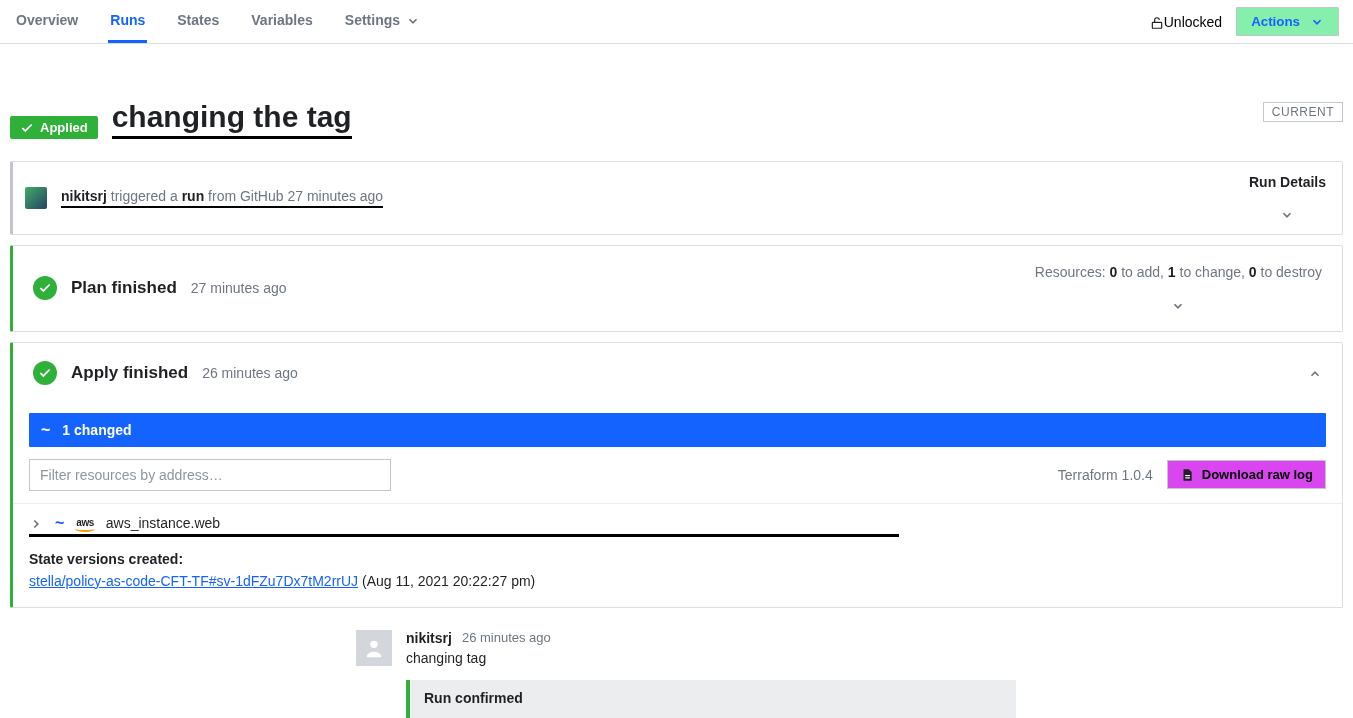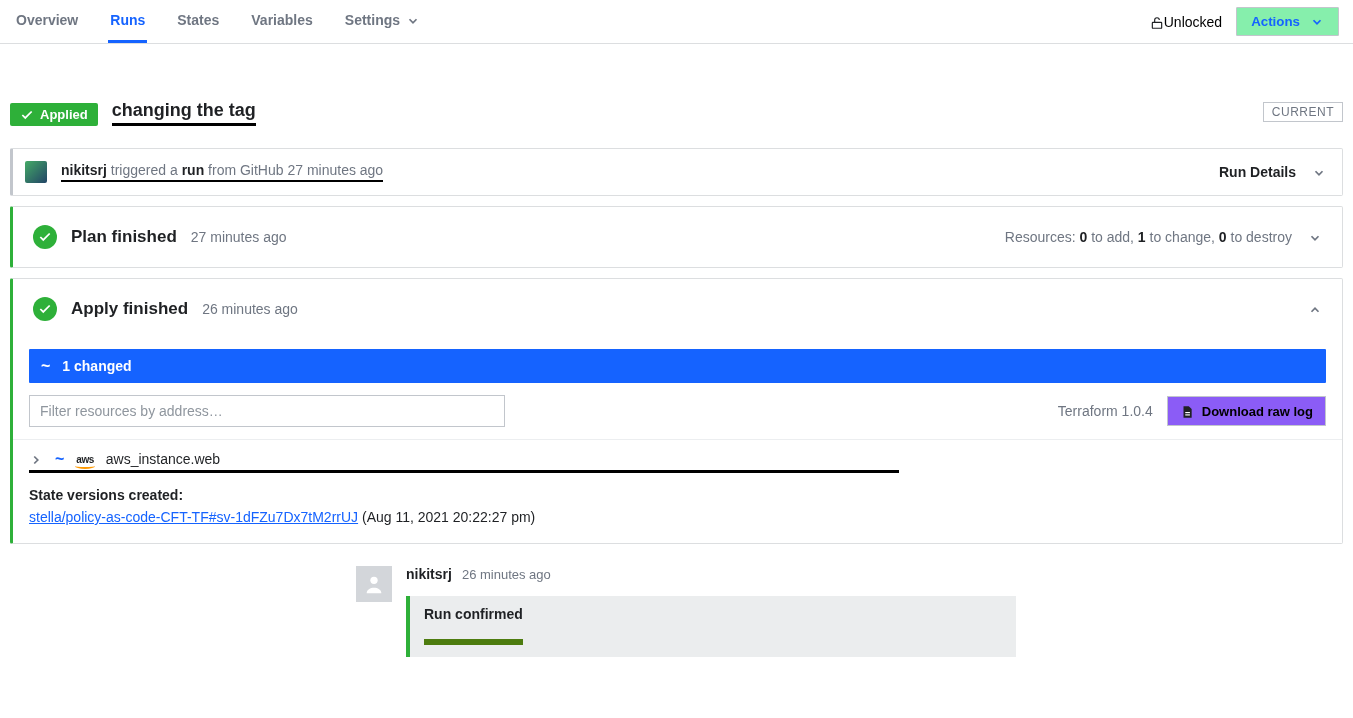--- a/index.html
+++ b/index.html
@@ -11,29 +11,29 @@
   .tab .chev { margin-left: 6px; }
   .top-right { display: flex; align-items: center; gap: 14px; }
   .lock { display: flex; align-items: flex-end; color: #000000; font-size: 14px; }
   .actions-btn { border: 1px solid #c2c6cc; background: #86efac; color: #1563ff; font-weight: 700; padding: 6px 14px; border-radius: 1px; display: flex; align-items: center; gap: 10px; cursor: pointer; }
   .actions-btn .chev-down { color: #1563ff; }
 
   .page { padding: 22px 10px 40px 10px; }
   .title-row { display: flex; align-items: flex-end; gap: 14px; margin: 34px 0 22px 0; position: relative; }
   .badge-applied { background: #2eb039; color: #fff; font-weight: 600; padding: 4px 10px; border-radius: 2px; display: inline-flex; align-items: center; gap: 6px; font-size: 13px; }
   .badge-applied .chk { width: 14px; height: 14px; }
-  .run-title { font-size: 18px; font-weight: 700; border-bottom: 3px solid #000; padding-bottom: 2px; }
+  .run-title { font-size: 30px; font-weight: 700; border-bottom: 3px solid #000; padding-bottom: 2px; }
   .current-badge { position: absolute; right: 0; top: 2px; border: 1px solid #c2c6cc; color: #6f7682; font-size: 12px; padding: 2px 8px; letter-spacing: 0.5px; }
 
   .panel { border: 1px solid #dcdee0; border-left: 3px solid #c2c6cc; border-radius: 2px; margin-bottom: 10px; background: #fff; }
   .panel.green-accent { border-left-color: #2eb039; }
   .panel-header { display: flex; align-items: center; justify-content: space-between; padding: 18px 20px; gap: 40px; }
   .panel-header.compact { padding: 12px 16px 12px 12px; }
   .panel-left { display: flex; align-items: center; gap: 14px; }
-  .panel-right { display: flex; align-items: center; gap: 16px; color: #6f7682; }
+  .panel-right { display: flex; align-items: center; gap: 16px; color: #6f7682; flex-direction: column; }
   .circle-check { width: 24px; height: 24px; border-radius: 50%; background: #2eb039; display: inline-flex; align-items: center; justify-content: center; }
   .circle-check svg { width: 14px; height: 14px; }
   .panel-title { font-weight: 700; font-size: 17px; }
   .panel-time { color: #6f7682; font-size: 14px; }
   .chev-icon { color: #6f7682; cursor: pointer; }
 
   .avatar-sm { width: 22px; height: 22px; background: linear-gradient(135deg,#4a6,#246); border-radius: 2px; }
   .trigger-line { color: #6f7682; border-bottom: 2px solid #000; padding-bottom: 2px; }
   .trigger-line b { color: #1f2124; font-weight: 700; }
 
@@ -41,24 +41,24 @@
   .resources-text b { color: #1f2124; }
 
   .sub-bar { border-top: 1px solid #dcdee0; border-bottom: 1px solid #dcdee0; padding: 10px 16px; display: flex; align-items: center; gap: 12px; color: #6f7682; font-size: 13px; }
   .sub-bar b { color: #1f2124; font-weight: 700; }
   .sub-bar .sep { color: #c2c6cc; }
 
   .blue-bar { background: #1563ff; color: #fff; margin: 10px 16px 0 16px; padding: 8px 12px; font-weight: 600; display: flex; align-items: center; gap: 12px; border-radius: 1px; }
   .tilde { font-weight: 700; font-size: 16px; }
 
   .filter-row { display: flex; align-items: center; justify-content: space-between; padding: 12px 16px; }
-  .filter-input { width: 476px; border: 1px solid #c2c6cc; padding: 7px 10px; font-size: 14px; color: #1f2124; }
+  .filter-input { width: 362px; border: 1px solid #c2c6cc; padding: 7px 10px; font-size: 14px; color: #1f2124; }
   .filter-input::placeholder { color: #8f969e; }
   .filter-right { display: flex; align-items: center; gap: 14px; color: #6f7682; }
-  .dl-btn { border: 1px solid #c2c6cc; background: #8b5cf6; font-weight: 700; padding: 6px 12px; display: inline-flex; align-items: center; gap: 8px; cursor: pointer; font-size: 13px; }
+  .dl-btn { border: 1px solid #c2c6cc; background: #d946ef; font-weight: 700; padding: 6px 12px; display: inline-flex; align-items: center; gap: 8px; cursor: pointer; font-size: 13px; }
 
   .resource-row { border-top: 1px solid #eceef0; padding: 10px 16px 2px 16px; display: flex; align-items: center; gap: 14px; }
   .resource-left { display: flex; align-items: center; gap: 12px; flex: 0 0 auto; }
   .aws-logo { font-family: Arial; font-weight: 700; font-size: 10px; letter-spacing: -0.5px; color: #1f2124; position: relative; }
   .aws-logo::after { content:""; display:block; width: 20px; height: 4px; border-bottom: 2px solid #ff9900; border-radius: 50%; position: absolute; left: -1px; bottom: -4px; }
   .res-name { font-weight: 500; }
   .pill-group { display: inline-flex; border: 1px solid #c2c6cc; border-radius: 2px; overflow: hidden; margin-left: auto; margin-right: 420px; }
   .pill-a { padding: 4px 10px; font-size: 12px; color: #6f7682; display: inline-flex; align-items: center; gap: 4px; border-right: 1px solid #c2c6cc; }
   .pill-b { padding: 4px 10px; font-size: 12px; font-family: ui-monospace, Menlo, monospace; color: #6f7682; background: #f7f8fa; }
   .thick-underline { height: 3px; background: #000; margin: 0 16px 14px 16px; width: 870px; }
@@ -248,19 +248,20 @@
       <svg viewBox="0 0 24 24">
           <circle cx="12" cy="8" r="4"></circle>
           <path d="M4 22c0-4 4-6 8-6s8 2 8 6z"></path>
         </svg>
     </span>
     <div class="comment-body">
       <div class="comment-head">
         <span class="comment-user">nikitsrj</span>
         <span class="comment-time">26 minutes ago</span>
       </div>
+      <div class="comment-msg">changing tag</div>
       <div class="confirm-box">
         <span class="confirm-text">Run confirmed</span>
       </div>
     </div>
   </div>
 
 </div>
 
 </body></html>

